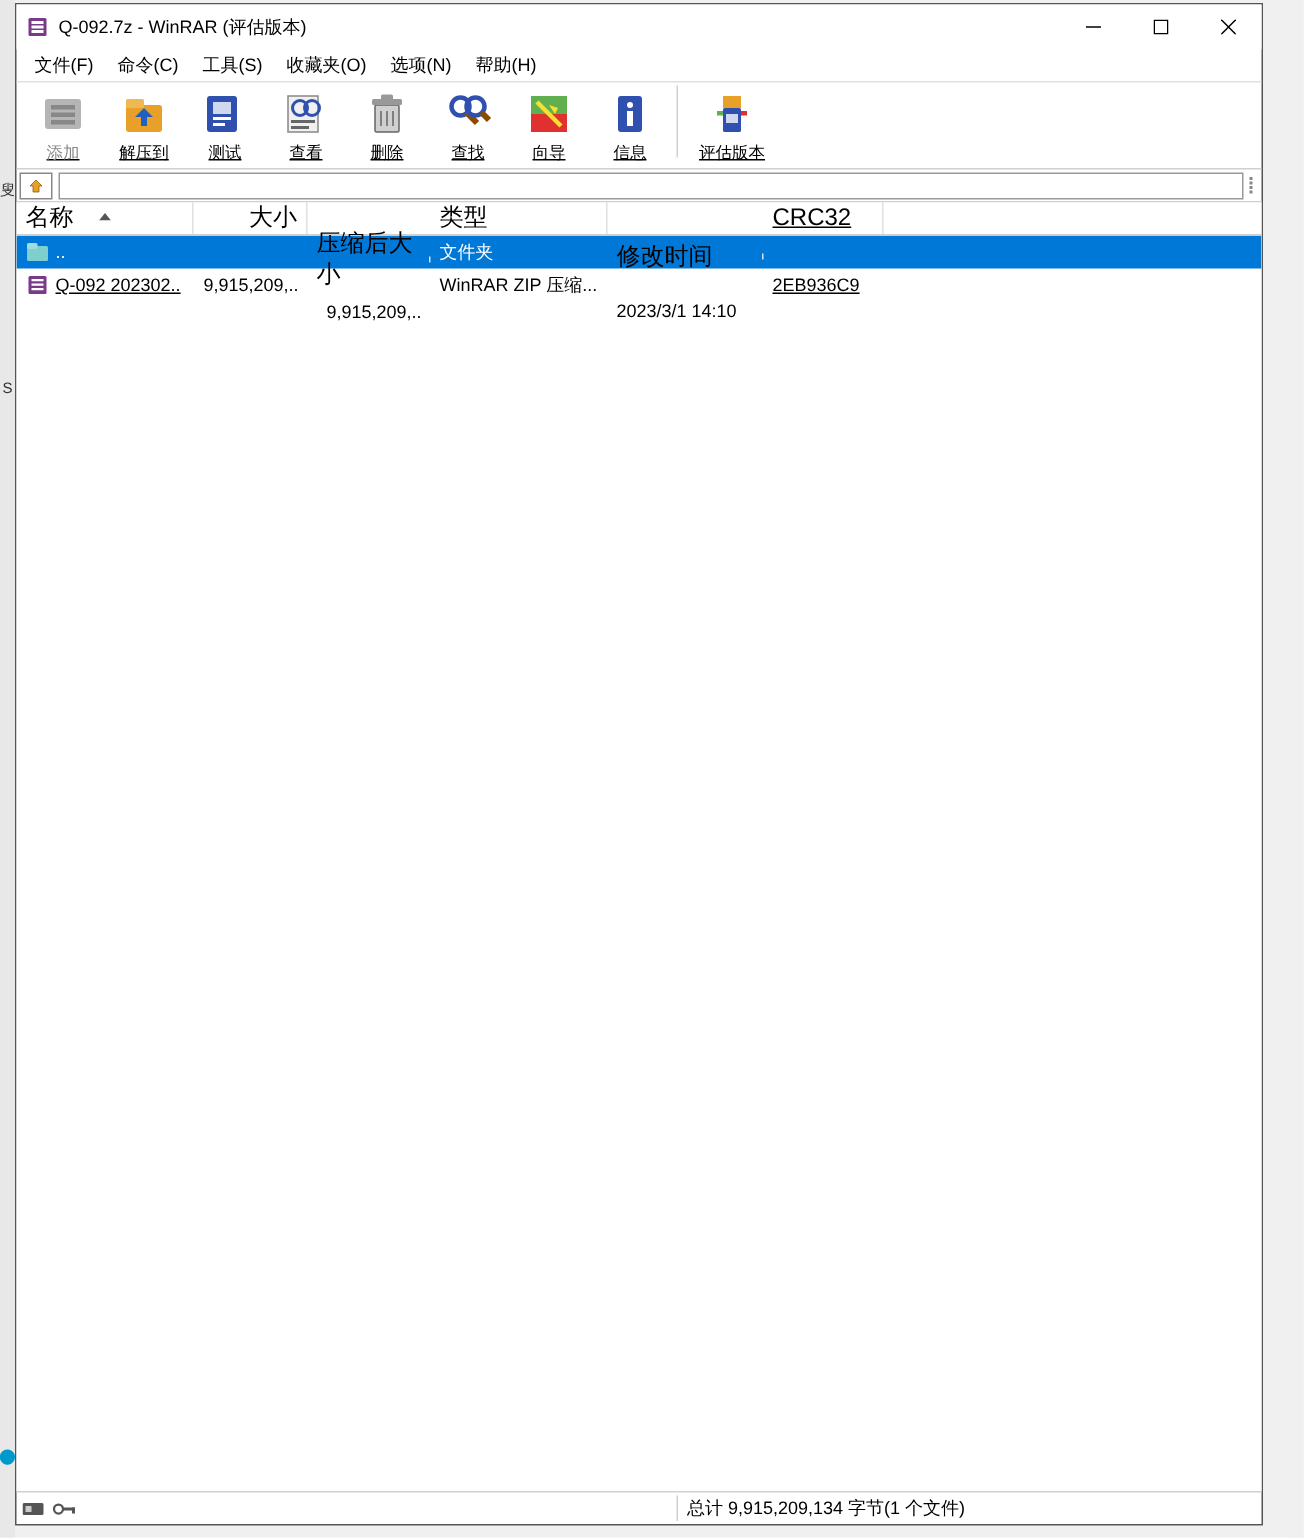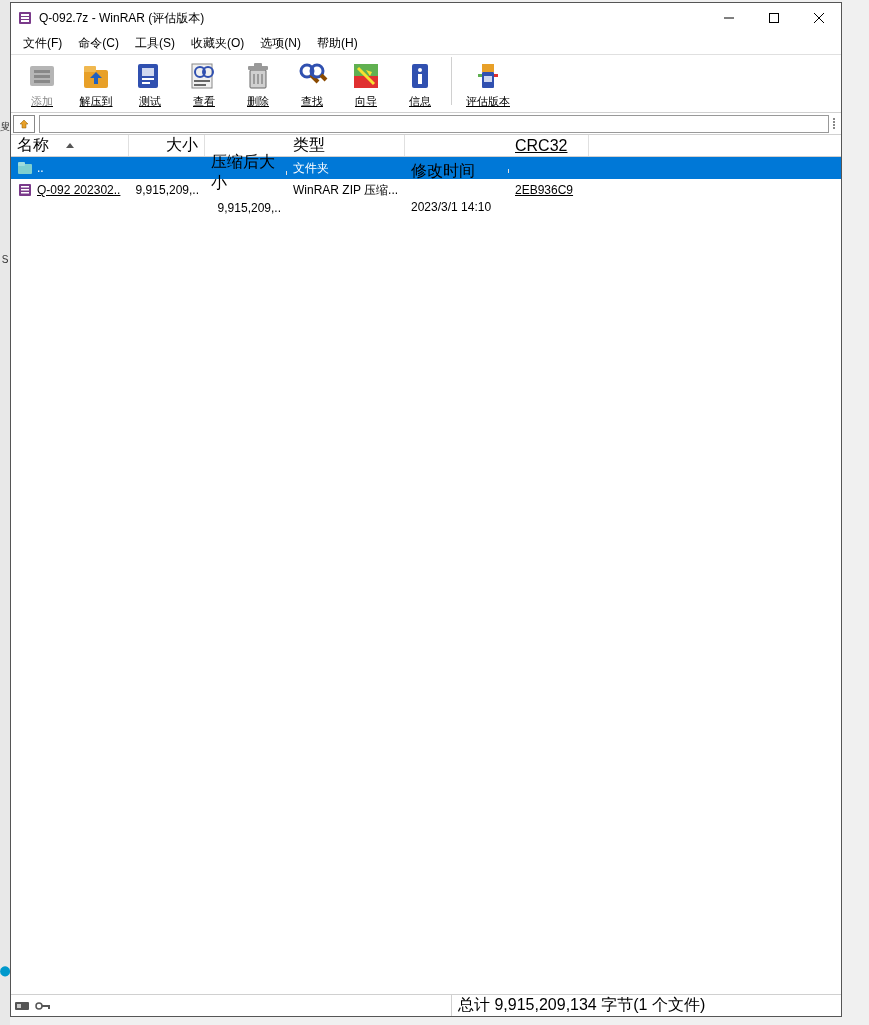--- a/index.html
+++ b/index.html
@@ -25,21 +25,21 @@
     .header-row { height: 22px; display: flex; border-bottom: 1px solid #d0d0d0; font-size: 16px; background: #fff; }
     .header-cell { border-right: 1px solid #e0e0e0; padding: 2px 6px; display: flex; align-items: center; position: relative; cursor: pointer; }
     .header-cell.right { justify-content: flex-end; }
     .sort-arrow { position: absolute; top: -1px; left: 50%; transform: translateX(-50%); }
     .file-list { flex: 1; overflow: auto; background: #fff; font-size: 12px; }
     .file-row { height: 22px; display: flex; align-items: center; }
     .file-row.selected { background: #0078d7; color: #fff; }
     .file-cell { padding: 0 6px; overflow: hidden; white-space: nowrap; text-overflow: ellipsis; }
     .file-cell.right { text-align: right; }
     .file-icon { width: 16px; height: 16px; margin-right: 4px; flex-shrink: 0; }
-    .statusbar { height: 22px; border-top: 1px solid #d0d0d0; display: flex; align-items: center; font-size: 16px; }
+    .statusbar { height: 22px; border-top: 1px solid #d0d0d0; display: flex; align-items: center; font-size: 12px; }
     .status-icons { width: 50px; display: flex; align-items: center; padding-left: 4px; gap: 4px; }
     .status-left { flex: 1; border-left: 1px solid #d0d0d0; padding-left: 6px; }
     .status-right { flex: 1; border-left: 1px solid #d0d0d0; padding-left: 6px; }
     .bg-left { position: absolute; left: 0; top: 0; width: 10px; height: 1025px; background: #e8e8e8; display: flex; flex-direction: column; align-items: center; font-size: 10px; color: #333; gap: 120px; padding-top: 120px; }
     .bg-right { position: absolute; right: 0; top: 0; width: 11px; height: 1025px; background: #f0f0f0; display: flex; flex-direction: column; font-size: 10px; color: #555; }
     .c-name { width: 118px; display: flex; align-items: center; }
     .c-size { width: 76px; }
     .c-packed { width: 82px; margin-top: 36px; }
     .c-type { width: 118px; }
     .c-modified { width: 104px; margin-top: 34px; }

